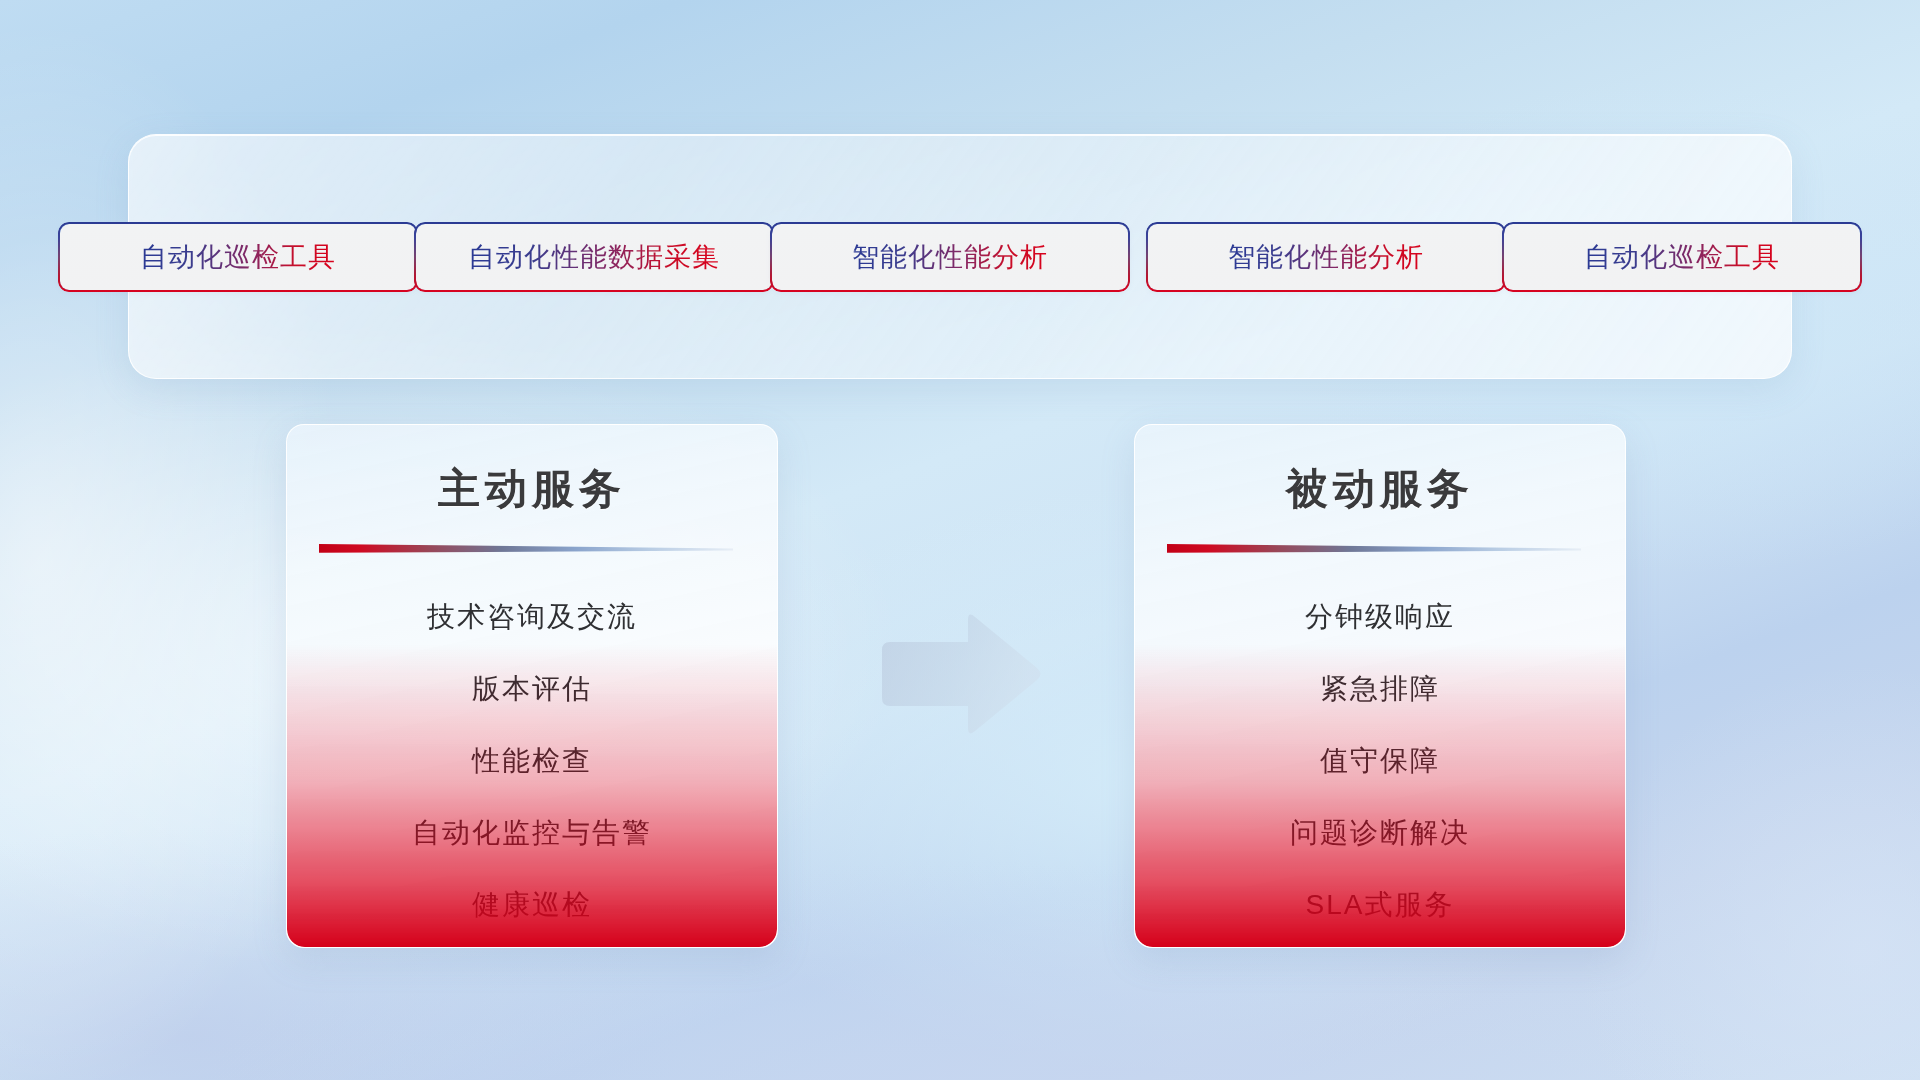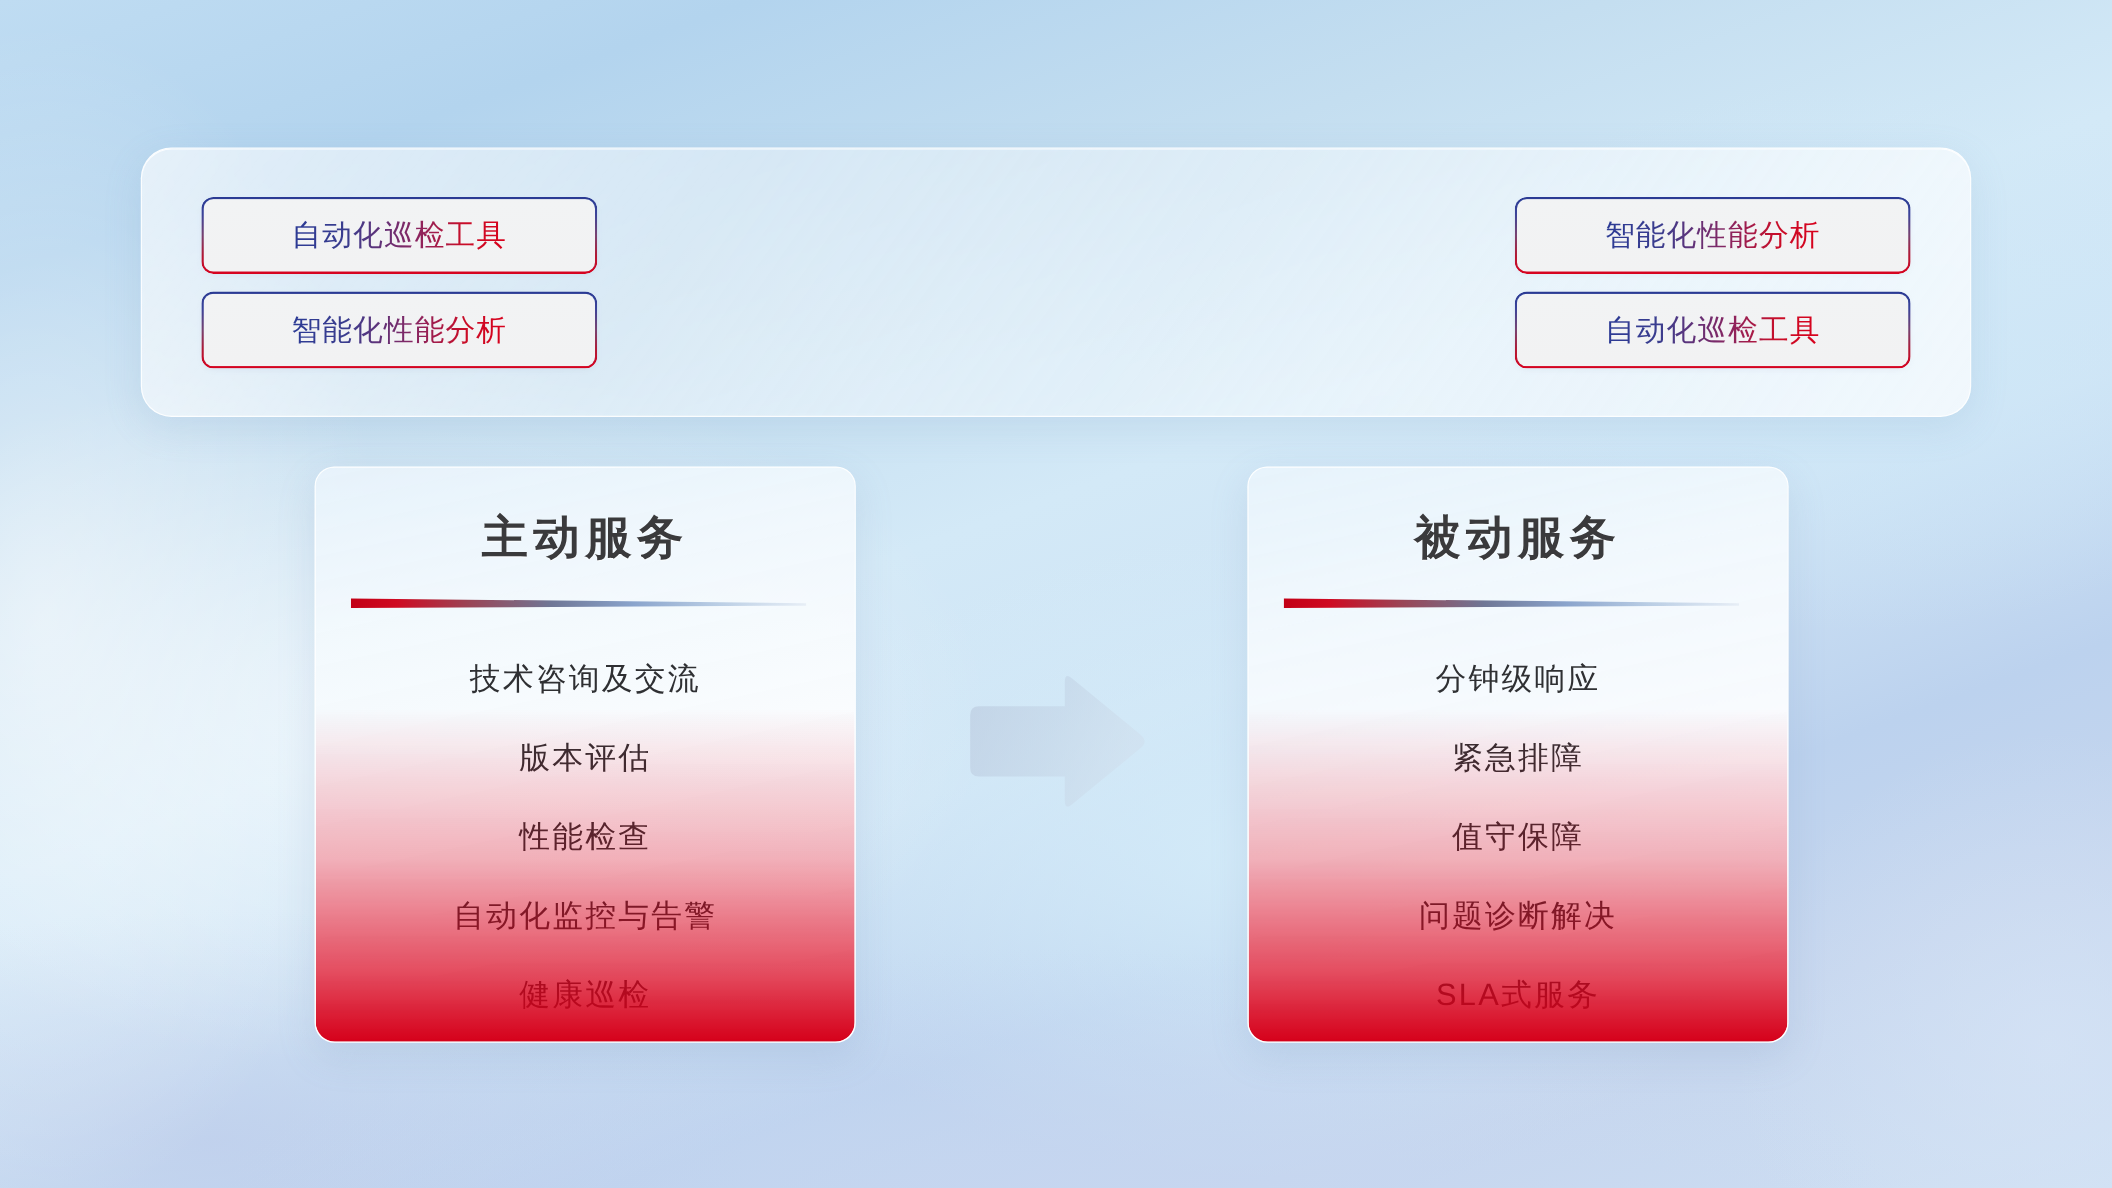--- a/index.html
+++ b/index.html
@@ -56,21 +56,21 @@
         rgba(255,255,255,0.62) 0%,
         rgba(255,255,255,0.40) 30%,
         rgba(243,249,253,0.52) 56%,
         rgba(255,255,255,0.72) 100%);
     border: 1px solid rgba(255,255,255,0.88);
     box-shadow:
       0 10px 34px rgba(120,155,190,0.16),
       inset 0 1px 0 rgba(255,255,255,0.9);
     backdrop-filter: blur(2px);
     display: flex;
-    flex-direction: column;
+    flex-direction: row;
     justify-content: center;
     align-items: center;
     gap: 20px;
     padding: 0 56px;
   }
   .pill-row {
     display: flex;
     width: 100%;
     justify-content: space-between;
     align-items: center;
@@ -201,20 +201,23 @@
 <body>
 
 <div id="bg-layer"></div>
 <div id="bg-haze"></div>
 
 <div id="top-panel">
 
   <div class="pill-row">
     <div class="pill">
       <span class="pill-label">自动化巡检工具</span>
+    </div>
+    <div class="pill">
+      <span class="pill-label">自动化性能数据采集</span>
     </div>
     <div class="pill">
       <span class="pill-label">智能化性能分析</span>
     </div>
   </div>
 
   <div class="pill-row">
     <div class="pill">
       <span class="pill-label">智能化性能分析</span>
     </div>

